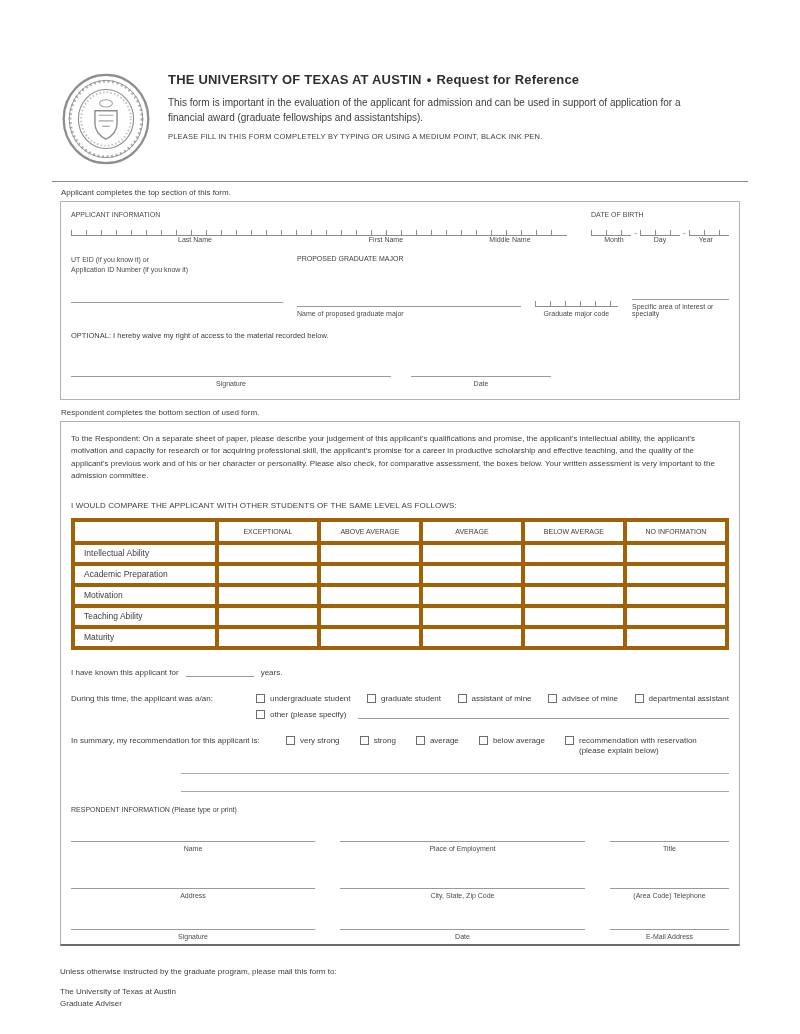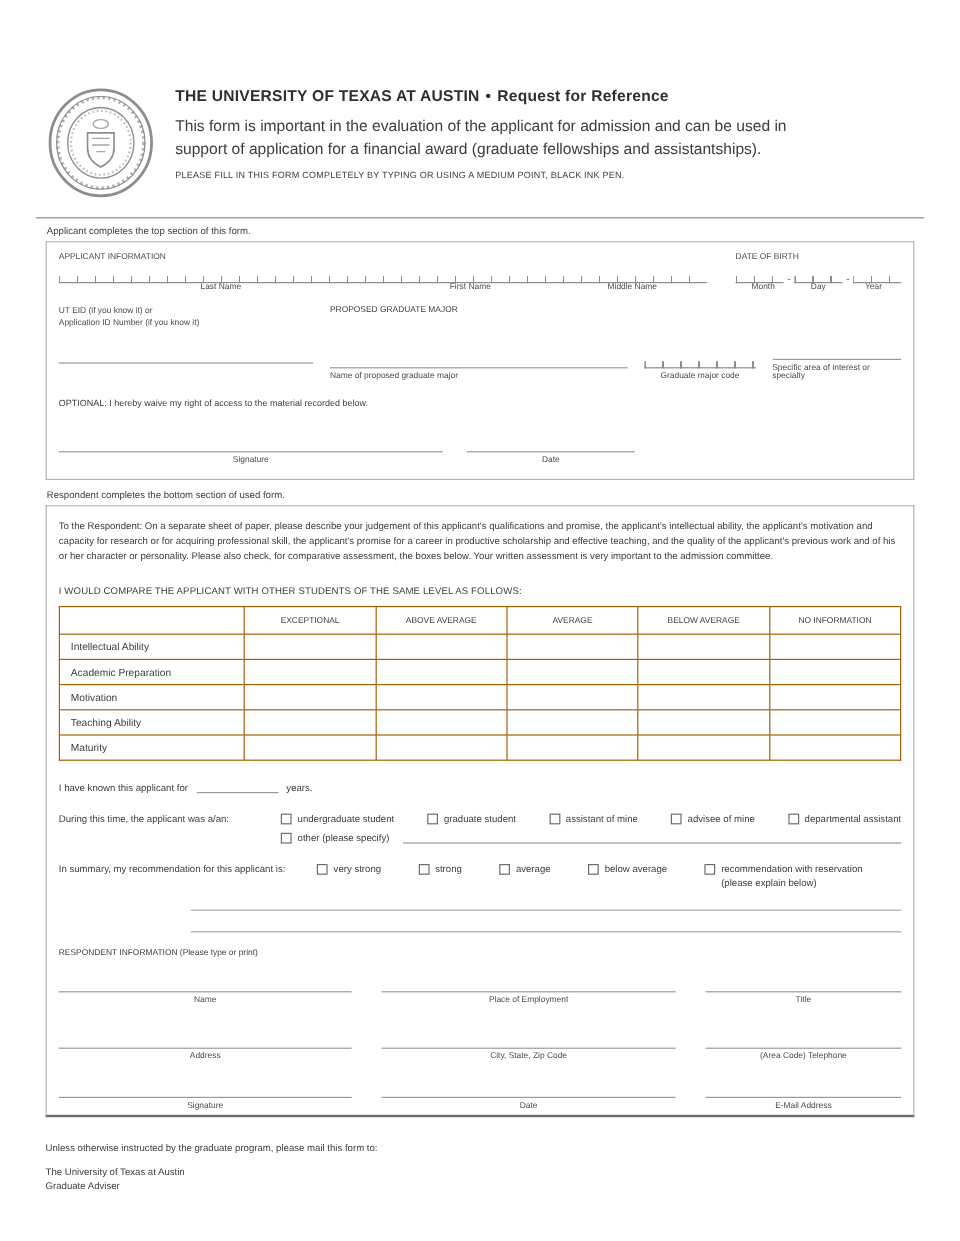--- a/index.html
+++ b/index.html
@@ -3,30 +3,30 @@
 <meta charset="utf-8">
 <style>
   * { box-sizing: border-box; }
   html,body { margin:0; padding:0; background:#fff; }
   .page {
     position: relative;
     width: 800px; height: 1034px;
     background: #ffffff;
     color: #3d3d3d;
     font-family: "Liberation Sans", sans-serif;
-    padding: 0 38px;
+    padding: 0 60px;
     overflow: hidden;
   }
   
   .header { margin-top: 70px; display: flex; gap: 16px; }
   .seal { width: 92px; height: 98px; flex: 0 0 auto; }
   .header-text { padding-top: 2px; width: 560px; }
   .title-line { font-size: 13px; font-weight: bold; color: #2f2f2f; letter-spacing: .2px; }
   .title-line .sep { margin: 0 5px; }
-  .header-text p { font-size: 13px; line-height: 1.45; margin: 9px 0 0 0; color: #3d3d3d; width: 540px; }
+  .header-text p { font-size: 10px; line-height: 1.45; margin: 9px 0 0 0; color: #3d3d3d; width: 540px; }
   .header-text p.caps { font-size: 7.5px; margin-top: 7px; letter-spacing: .2px; }
   .hr-full { border: 0; border-top: 1px solid #8a8a8a; margin: 13px -8px 0 -8px; }
   
   .section-label { font-size: 8px; margin: 6px 0 4px 1px; color: #3d3d3d; }
   .box { border: 1px solid #b3b3b3; padding: 9px 10px 12px 10px; background: #fff; }
   .tiny { font-size: 7px; color: #4a4a4a; }
   .sub { font-size: 7px; color: #4a4a4a; text-align: center; margin-top: 3px; }
   .uline { border-bottom: 1px solid #9a9a9a; height: 11px; }
   .comb {
     height: 8px;
@@ -69,21 +69,21 @@
   .mf-spec { flex: 1 1 auto; }
   .waiver { font-size: 7.5px; margin-top: 14px; }
   .sig-row { display: flex; margin-top: 24px; gap: 20px; }
   .sig-field { width: 320px; }
   .date-field { width: 140px; }
   
   .resp-box { margin-bottom: 0; border-bottom: 2px solid #6b6b6b; padding-bottom: 4px; }
   .resp-intro { font-size: 8px; line-height: 1.55; margin: 2px 0 0 0; color: #3d3d3d; }
   .compare-heading { font-size: 8px; margin-top: 18px; letter-spacing: .1px; }
   table.rating { border-collapse: collapse; width: 100%; margin-top: 8px; table-layout: fixed; }
-  table.rating th, table.rating td { border: 1px solid #a16207; }
+  table.rating th, table.rating td { border: 4px solid #a16207; }
   table.rating th { font-size: 7px; font-weight: normal; color: #3d3d3d; height: 23px; text-align: center; }
   table.rating td.rowlab { font-size: 8.5px; padding-left: 9px; height: 21px; }
   table.rating col.c0 { width: 22%; }
   table.rating col.cn { width: 15.6%; }
   .known-line { font-size: 8px; margin-top: 18px; display: flex; align-items: flex-end; gap: 7px; }
   .known-uline { width: 68px; border-bottom: 1px solid #9a9a9a; height: 9px; display: inline-block; }
   .q-row { display: flex; margin-top: 17px; font-size: 8px; }
   .q-label { width: 185px; flex: 0 0 auto; }
   .opts { flex: 1 1 auto; }
   .opts-line1 { display: flex; justify-content: space-between; }

